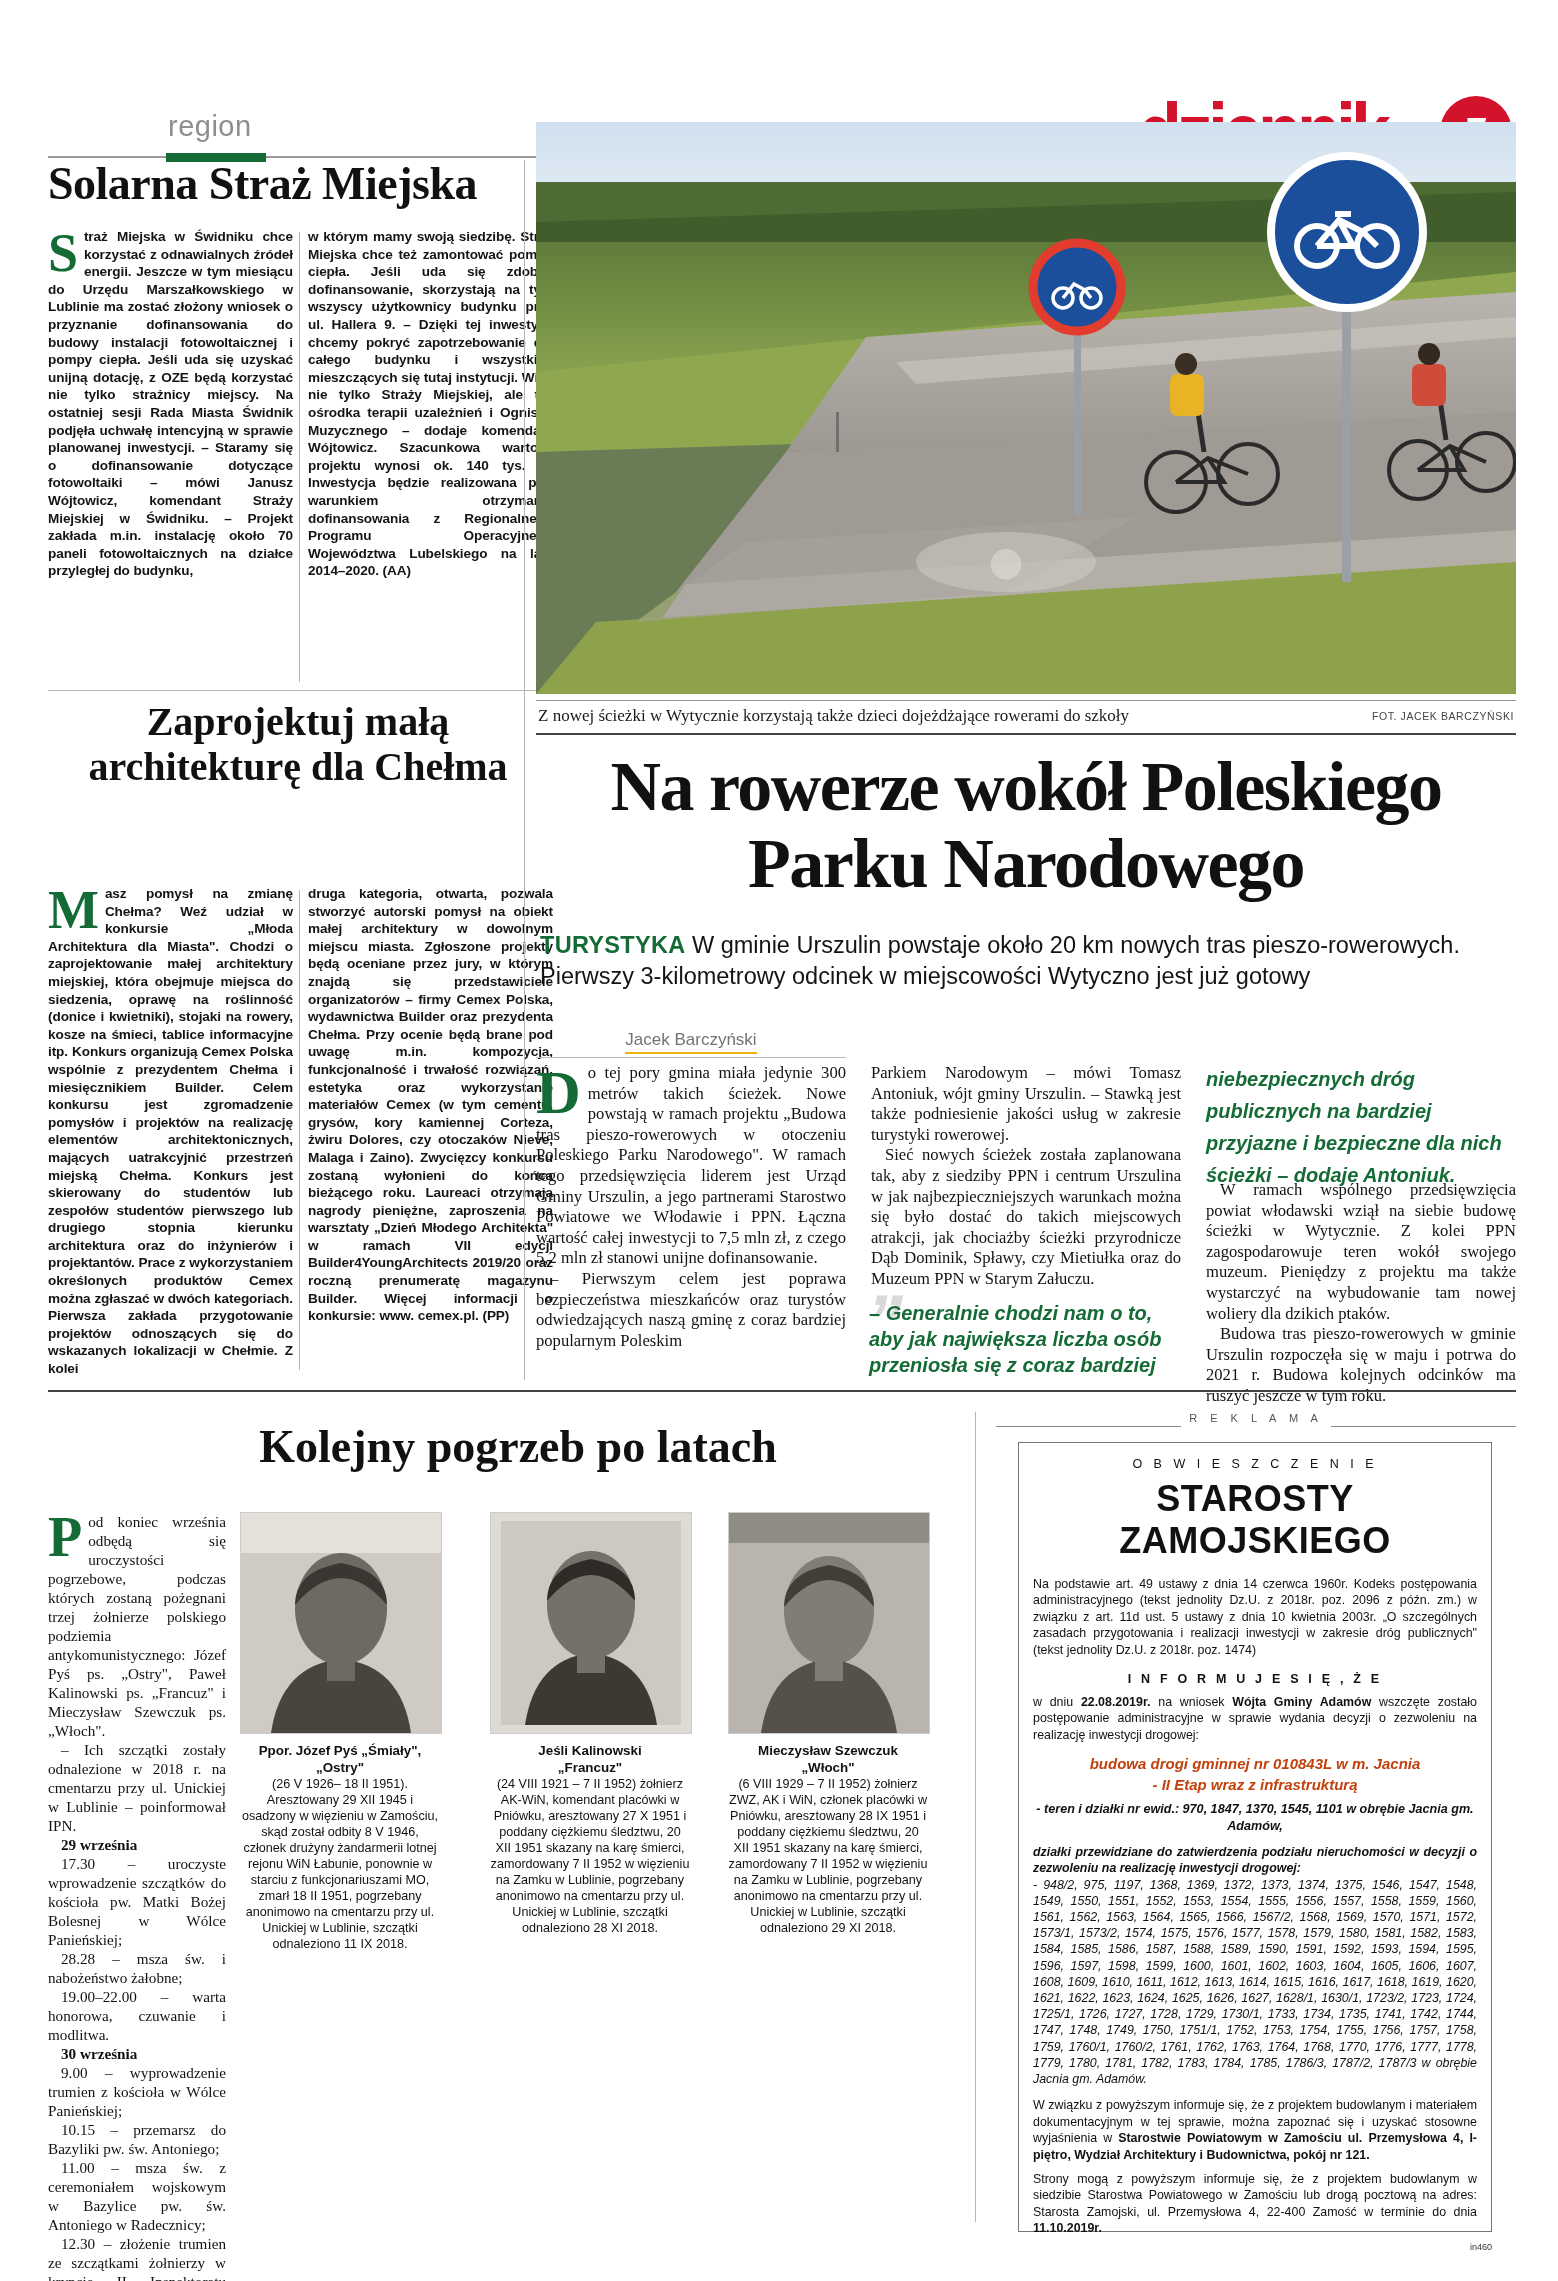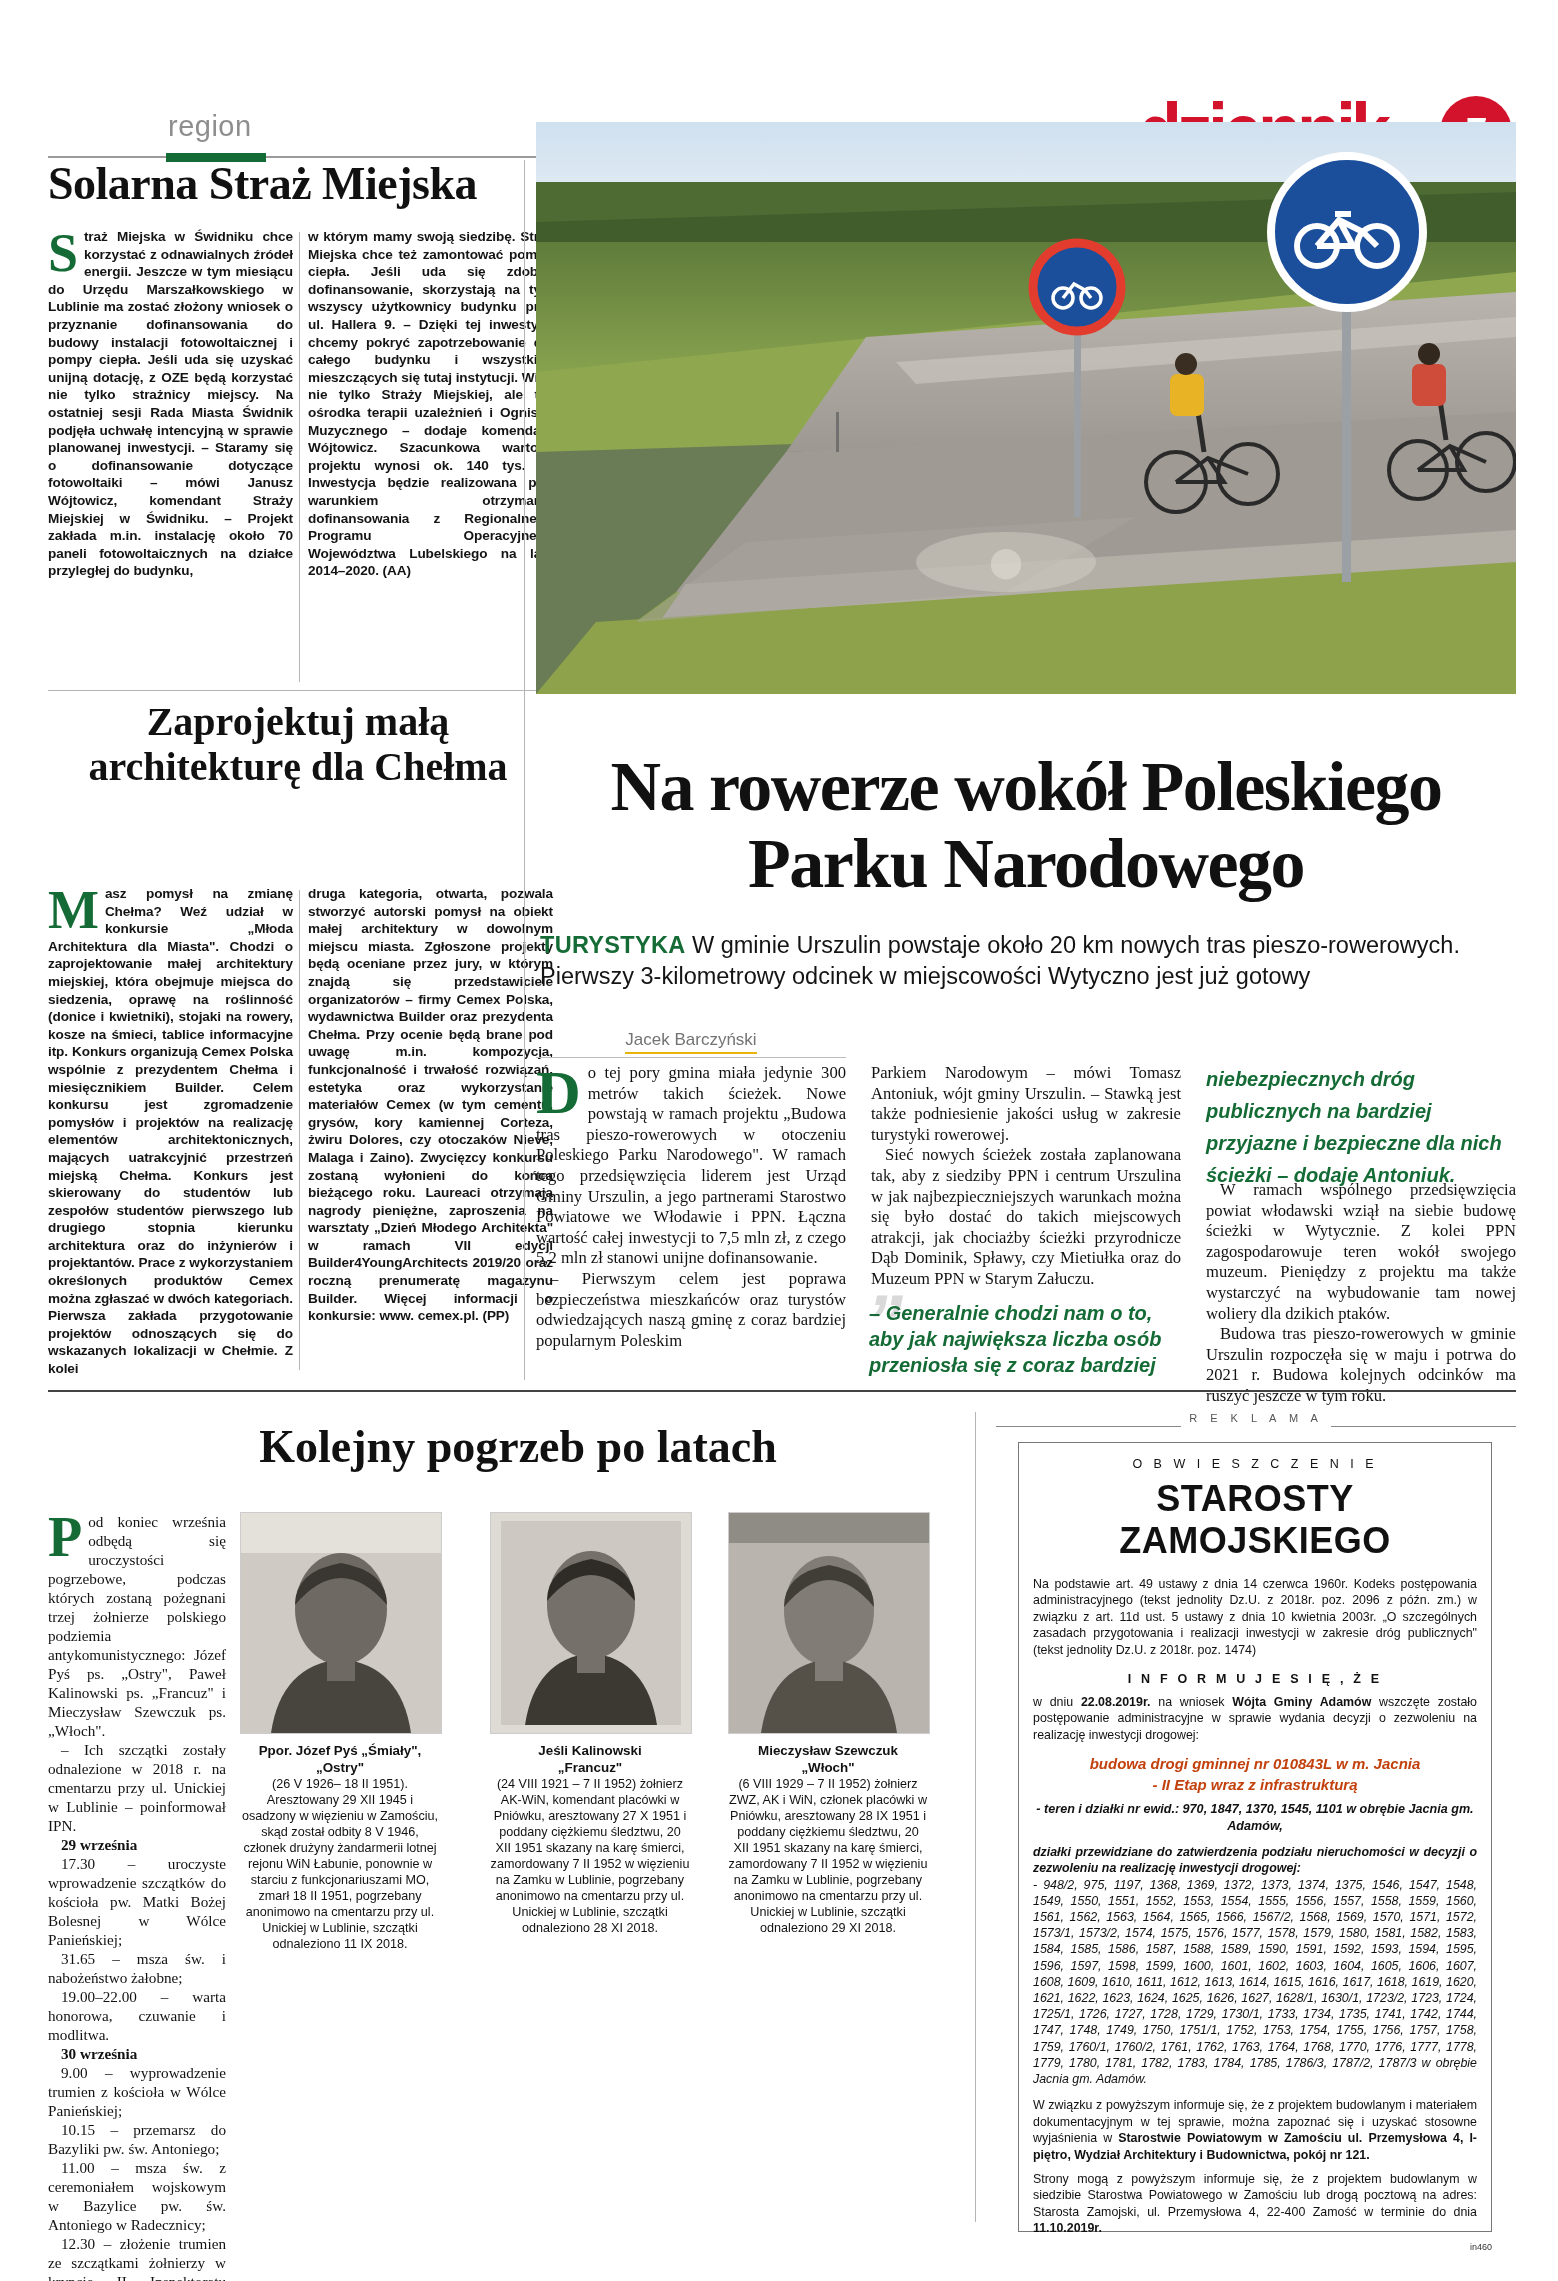--- a/index.html
+++ b/index.html
@@ -203,20 +203,26 @@
         <circle cx="541" cy="165" r="44" fill="#1b4f9c" stroke="#e23c2e" stroke-width="9"></circle>
         <g transform="translate(541,168)" fill="none" stroke="#fff" stroke-width="3.5">
           <circle cx="-14" cy="8" r="10"></circle>
             <circle cx="14" cy="8" r="10"></circle>
           <path d="M-14 8 L-3 -6 L8 0 L14 8"></path>
         </g>
       </g>
     </svg>
   </div>
 
+  <div class="cap-wrap">
+    <div class="cap-top"></div>
+    <div class="cap-text">Z nowej ścieżki w Wytycznie korzystają także dzieci dojeżdżające rowerami do szkoły</div>
+    <div class="cap-credit">FOT. JACEK BARCZYŃSKI</div>
+    <div class="cap-bot"></div>
+  </div>
 
   <div class="mh-head">
     <div>Na rowerze wokół Poleskiego</div>
     <div>Parku Narodowego</div>
   </div>
   <div class="lede">
     <b>TURYSTYKA</b>
     <span>W gminie Urszulin powstaje około 20 km nowych tras pieszo-rowerowych. Pierwszy 3-kilometrowy odcinek w miejscowości Wytyczno jest już gotowy</span>
   </div>
 
@@ -246,21 +252,21 @@
 
   <div class="hrule" style="left:48px;top:1390px;width:1468px;height:2px;background:#444;"></div>
 
   <div class="b-title">Kolejny pogrzeb po latach</div>
 
   <div class="b-c1">
     <p class="noind"><span class="b-drop">P</span><span>od koniec września odbędą się uroczystości pogrzebowe, podczas których zostaną pożegnani trzej żołnierze polskiego podziemia antykomunistycznego: Józef Pyś ps. „Ostry", Paweł Kalinowski ps. „Francuz" i Mieczysław Szewczuk ps. „Włoch".</span></p>
     <p>– Ich szczątki zostały odnalezione w 2018 r. na cmentarzu przy ul. Unickiej w Lublinie – poinformował IPN.</p>
     <p style="font-weight:bold">29 września</p>
     <p>17.30 – uroczyste wprowadzenie szczątków do kościoła pw. Matki Bożej Bolesnej w Wólce Panieńskiej;</p>
-    <p>31.65 – msza św. i nabożeństwo żałobne;</p>
+    <p>28.28 – msza św. i nabożeństwo żałobne;</p>
     <p>19.00–22.00 – warta honorowa, czuwanie i modlitwa.</p>
     <p style="font-weight:bold">30 września</p>
     <p>9.00 – wyprowadzenie trumien z kościoła w Wólce Panieńskiej;</p>
     <p>10.15 – przemarsz do Bazyliki pw. św. Antoniego;</p>
     <p>11.00 – msza św. z ceremoniałem wojskowym w Bazylice pw. św. Antoniego w Radecznicy;</p>
     <p><span>12.30 – złożenie trumien ze szczątkami żołnierzy w krypcie II Inspektoratu Zamojskiego AK w podziemiach bazyliki.</span> </p>
   </div>
 
   <div class="portrait-col p1">
     <div class="photo-frame">

